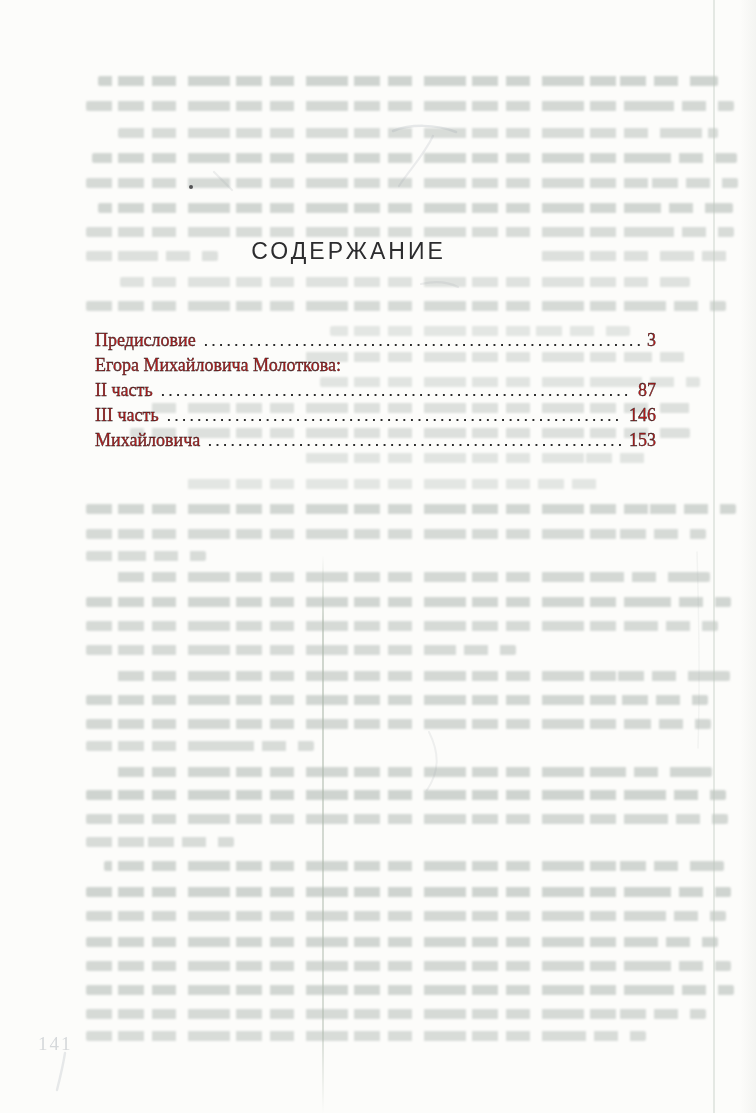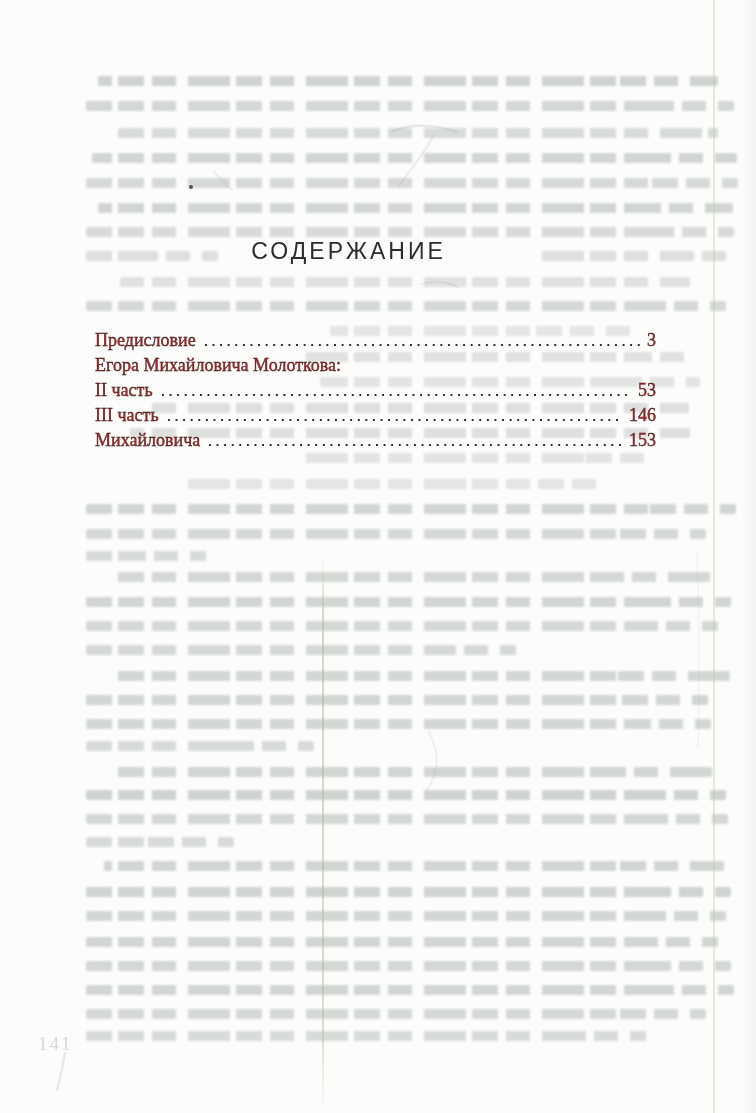--- a/index.html
+++ b/index.html
@@ -138,21 +138,21 @@
         <span class="toc-label">Предисловие</span>
         <span class="leader"></span>
         <span class="toc-page">3</span>
       </div>
       <div class="toc-row">
         <span class="toc-label">Егора Михайловича Молоткова:</span>
       </div>
       <div class="toc-row">
         <span class="toc-label">II часть</span>
         <span class="leader"></span>
-        <span class="toc-page">53</span>
+        <span class="toc-page">87</span>
       </div>
       <div class="toc-row">
         <span class="toc-label">III часть</span>
         <span class="leader"></span>
         <span class="toc-page">146</span>
       </div>
       <div class="toc-row">
         <span class="toc-label">Михайловича</span>
         <span class="leader"></span>
         <span class="toc-page">153</span>

